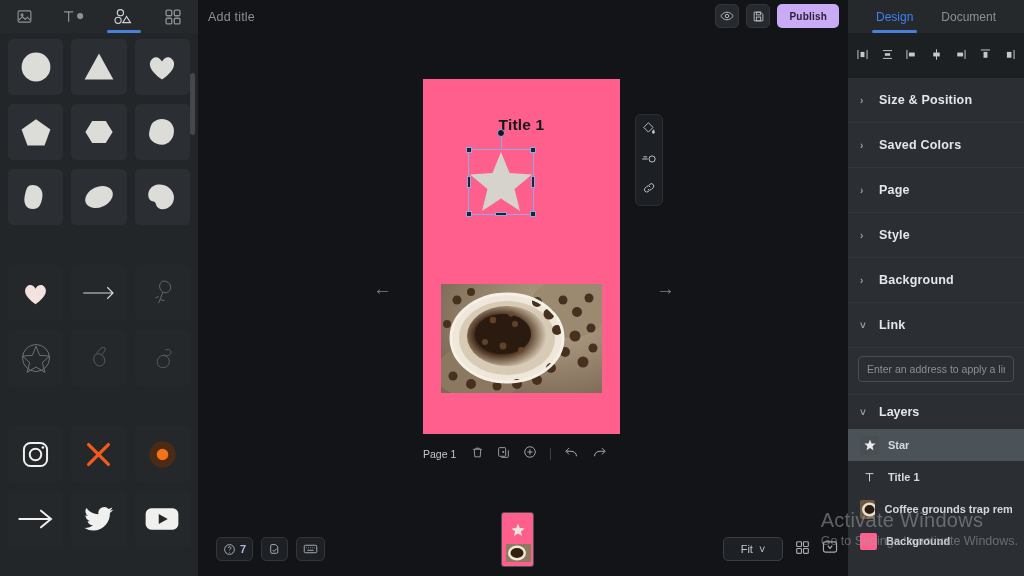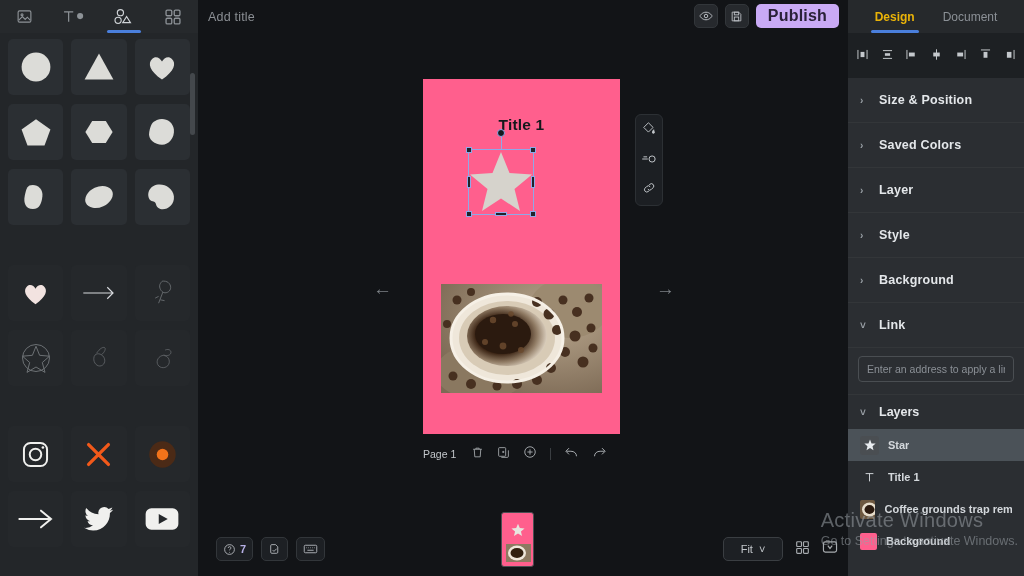--- a/index.html
+++ b/index.html
@@ -93,21 +93,21 @@
     width: 24px; height: 24px;
     background: #26292d; border: 1px solid #32363a;
     border-radius: 5px;
     display: flex; align-items: center; justify-content: center;
     color: #b9bdc2;
   }
   .publish-btn {
     height: 24px; padding: 0 12px;
     background: #c9aaf5; color: #2a2138;
     border-radius: 5px;
-    font-size: 16px; font-weight: 600;
+    font-size: 10px; font-weight: 600;
     display: flex; align-items: center; justify-content: center;
     letter-spacing: .2px;
   }
 
   .canvas-area {
     flex: 1; position: relative;
   }
   .artboard {
     position: absolute;
     left: 225px; top: 46px;
@@ -238,21 +238,21 @@
   .right-tabs {
     height: 33px; background: #26292c;
     display: flex; align-items: center; justify-content: center;
     gap: 28px; position: relative;
     flex: 0 0 33px;
   }
   .right-tab {
     font-size: 12px; color: #8b9096; position: relative;
     height: 33px; display: flex; align-items: center;
   }
-  .right-tab.active { color: #eab308; font-weight: 700; }
+  .right-tab.active { color: #3b82f6; font-weight: 400; }
   .right-tab.active::after {
     content: ""; position: absolute; bottom: 0; left: -4px; right: -4px;
     height: 3px; background: #4a7fdc; border-radius: 2px;
   }
   .align-row {
     height: 45px;
     background: #1d2023;
     display: flex; align-items: center; justify-content: space-between;
     padding: 0 8px;
     color: #c4c8cc;
@@ -776,21 +776,21 @@
       <div class="acc-item">
         <span class="acc-chev">›</span>
         <span>Size &amp; Position</span>
       </div>
       <div class="acc-item">
         <span class="acc-chev">›</span>
         <span>Saved Colors</span>
       </div>
       <div class="acc-item">
         <span class="acc-chev">›</span>
-        <span>Layer</span>
+        <span>Page</span>
       </div>
       <div class="acc-item">
         <span class="acc-chev">›</span>
         <span>Style</span>
       </div>
       <div class="acc-item">
         <span class="acc-chev">›</span>
         <span>Background</span>
       </div>
       <div class="acc-item">

